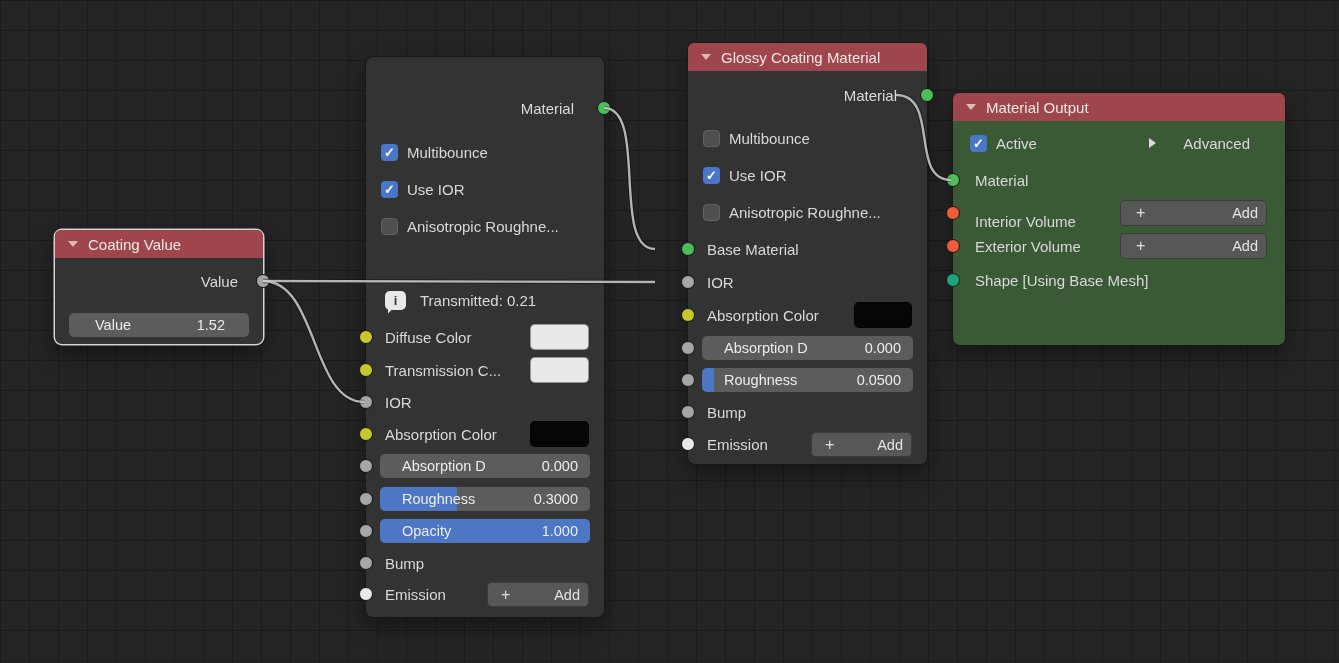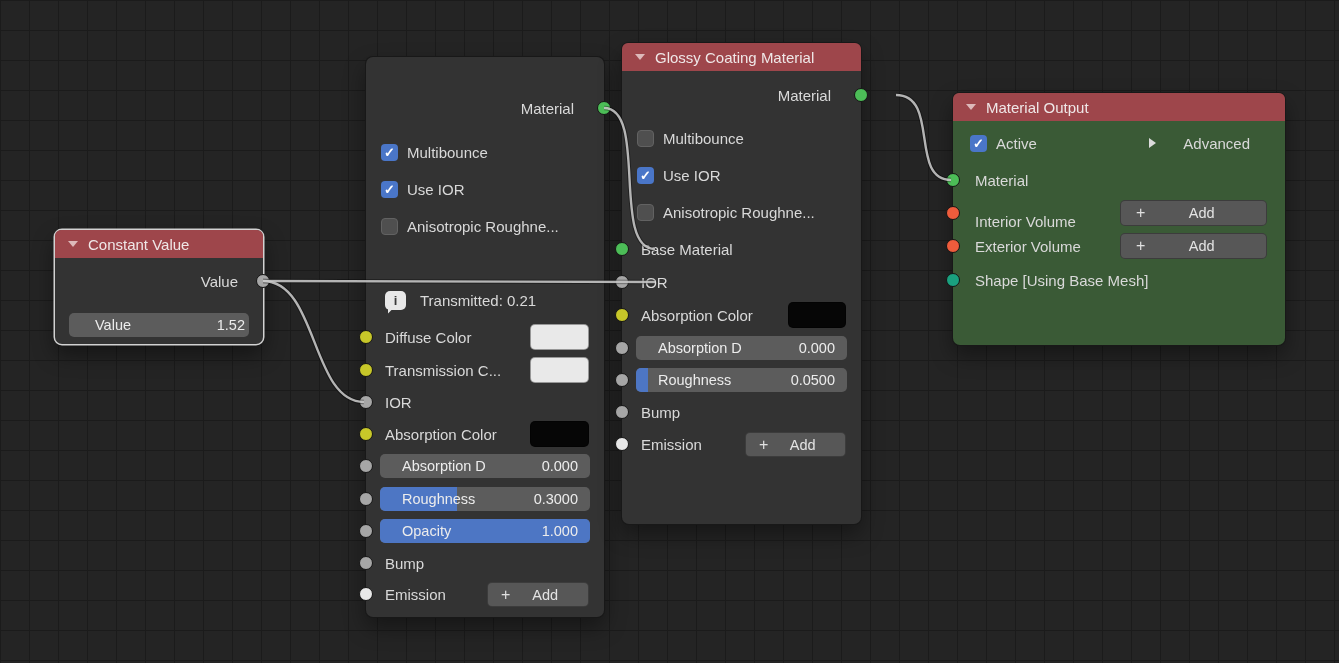--- a/index.html
+++ b/index.html
@@ -55,31 +55,31 @@
   }
   .slider{
     position:absolute;left:14px;right:14px;height:24px;border-radius:5px;
     background:#5c5c5c;overflow:hidden;display:flex;align-items:center;
     color:#ececec;font-size:14.5px;
   }
   .slider .fill{position:absolute;left:0;top:0;bottom:0;background:#4d76c4;}
   .slider .slbl{position:relative;margin-left:22px;z-index:1;}
   .slider .sval{position:relative;margin-left:auto;margin-right:12px;z-index:1;}
   .vfield .slbl{margin-left:26px;}
-  .vfield .sval{margin-right:4px;text-align:center;}
+  .vfield .sval{margin-right:24px;text-align:center;}
   .swatch{position:absolute;right:15px;top:0;width:59px;height:26px;border-radius:5px;border:1px solid rgba(0,0,0,.35);box-sizing:border-box;}
   .swatch.white{background:#e9e9e9;}
   .swatch.black{background:#060606;}
   .addbtn{
     position:absolute;right:15px;height:25px;width:102px;border-radius:5px;
     background:#575757;border:1px solid rgba(0,0,0,.3);box-sizing:border-box;
     display:flex;align-items:center;color:#e3e3e3;font-size:14.5px;
   }
   .addbtn .plus{margin-left:13px;font-size:16px;color:#e0e0e0;}
-  .addbtn .albl{flex:1;text-align:center;margin-right:8px;}
+  .addbtn .albl{flex:1;text-align:right;margin-right:8px;}
   .addbtn.wide{width:147px;right:18px;height:26px;}
   .addbtn.wide .plus{margin-left:15px;}
   .info-icon{
     position:relative;width:21px;height:19px;border-radius:5px;background:#e8e8e8;
     display:flex;align-items:center;justify-content:center;
     color:#3a3a3a;font-size:13px;font-weight:bold;flex:0 0 auto;
   }
   .info-icon::after{
     content:"";position:absolute;left:3px;bottom:-4px;width:7px;height:7px;
     background:#e8e8e8;clip-path:polygon(0 0,100% 0,0 100%);
@@ -91,21 +91,21 @@
   .wire-halo{fill:none;stroke:rgba(0,0,0,.35);stroke-width:4.4;}
 </style>
 </head>
 <body>
 
 <div class="canvas">
 
   <div class="node selected" style="left:55px;top:230px;width:208px;height:114px;">
     <div class="node-header">
       <span class="tri-down"></span>
-      <span>Constant Value</span>
+      <span>Coating Value</span>
     </div>
     <div class="row out" style="top:38px;padding-right:25px;">
       <span>Value</span>
     </div>
     <span class="socket out" style="top:44px;background:#a6a6a6;"></span>
     <div class="slider vfield" style="top:83px;">
       <span class="slbl">Value</span>
       <span class="sval">1.52</span>
     </div>
   </div>
@@ -194,21 +194,21 @@
     <div class="row" style="top:524px;">
       <span>Emission</span>
     </div>
     <div class="addbtn" style="top:525px;">
       <span class="plus">+</span>
       <span class="albl">Add</span>
     </div>
     <span class="socket in" style="top:530px;background:#e8e8e8;"></span>
   </div>
 
-  <div class="node" style="left:622px;top:43px;width:239px;height:481px;">
+  <div class="node" style="left:688px;top:43px;width:239px;height:421px;">
     <div class="node-header">
       <span class="tri-down"></span>
       <span>Glossy Coating Material</span>
     </div>
 
     <div class="row out" style="top:39px;">
       <span>Material</span>
     </div>
     <span class="socket out" style="top:45px;background:#4cbd57;"></span>
 

